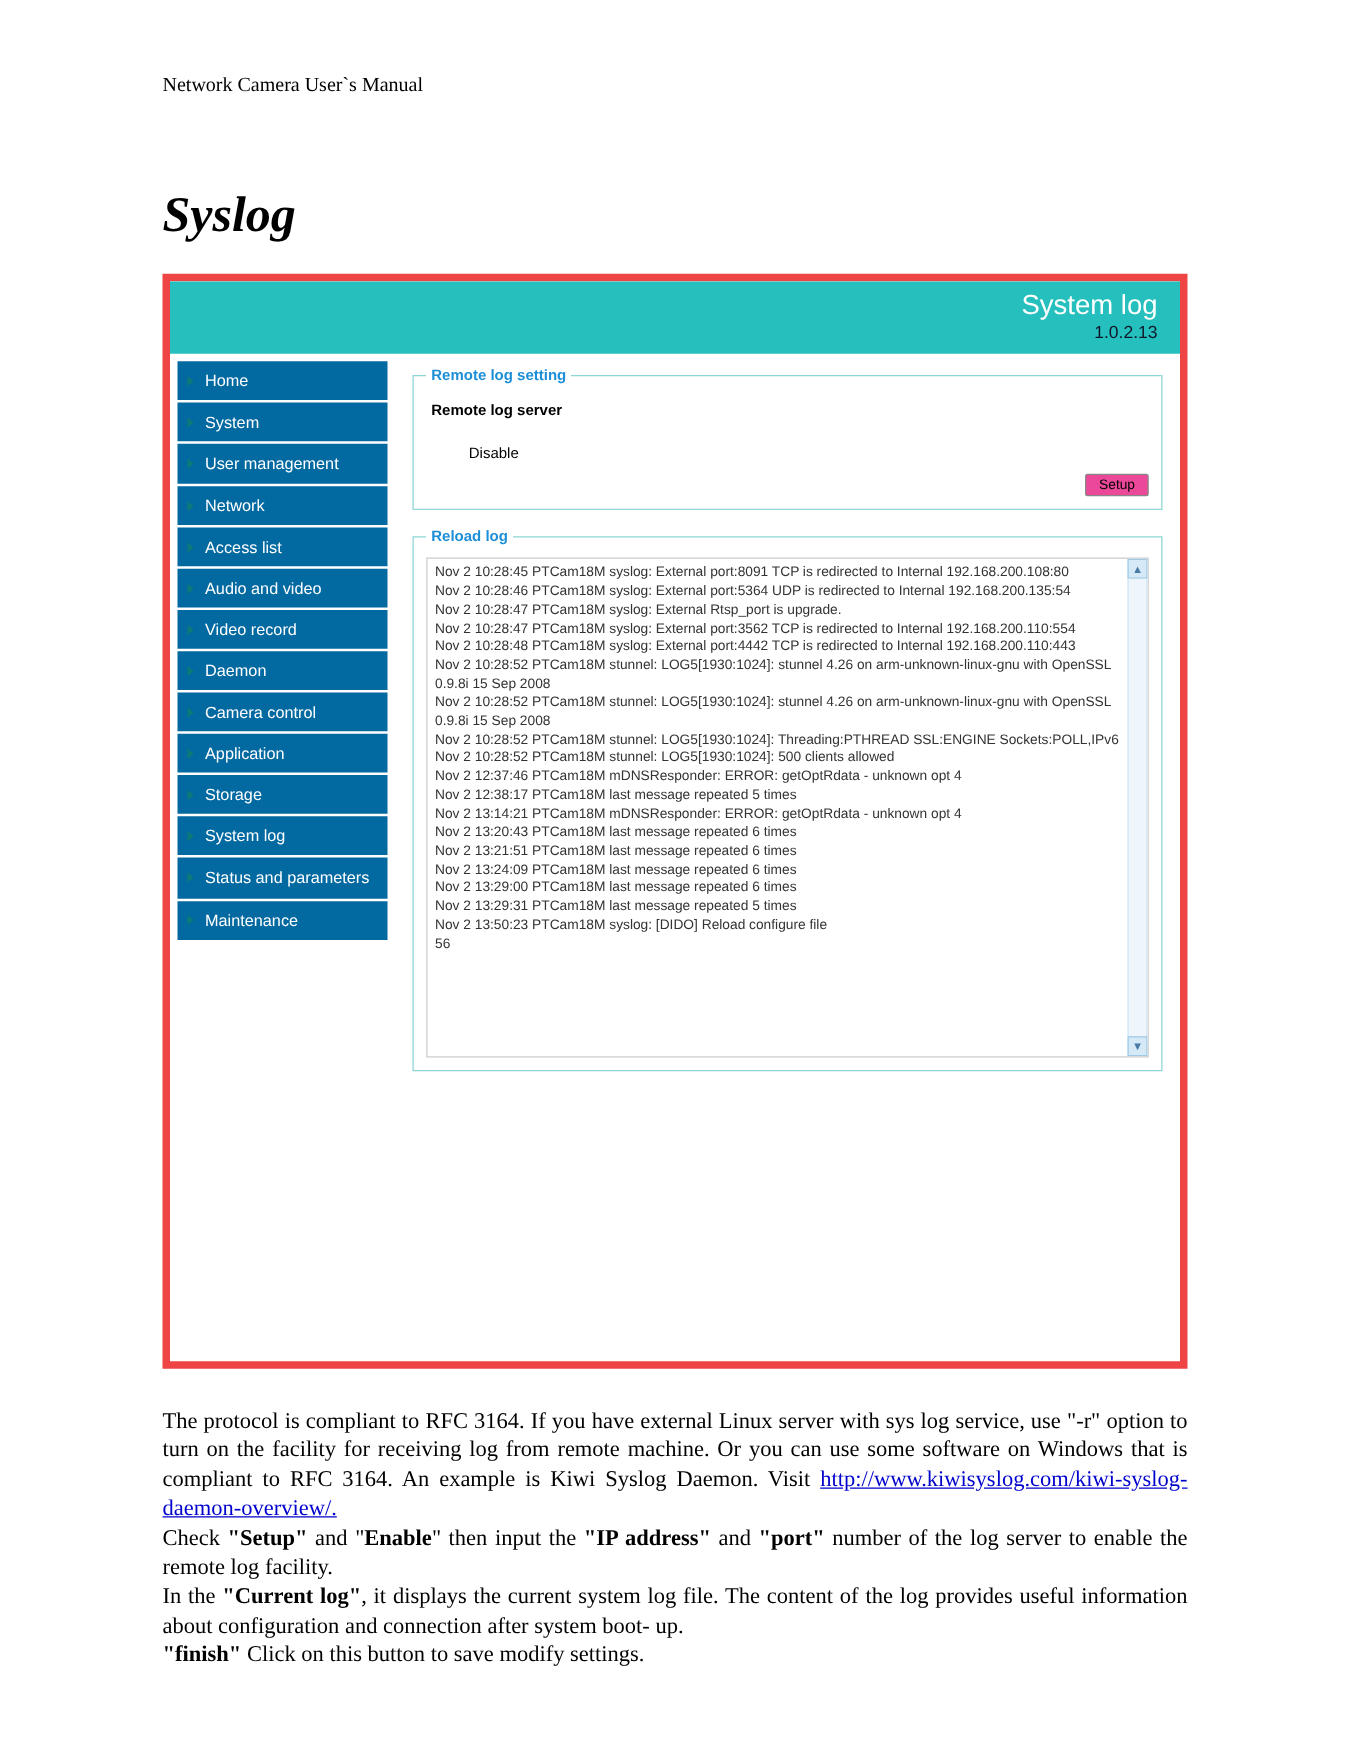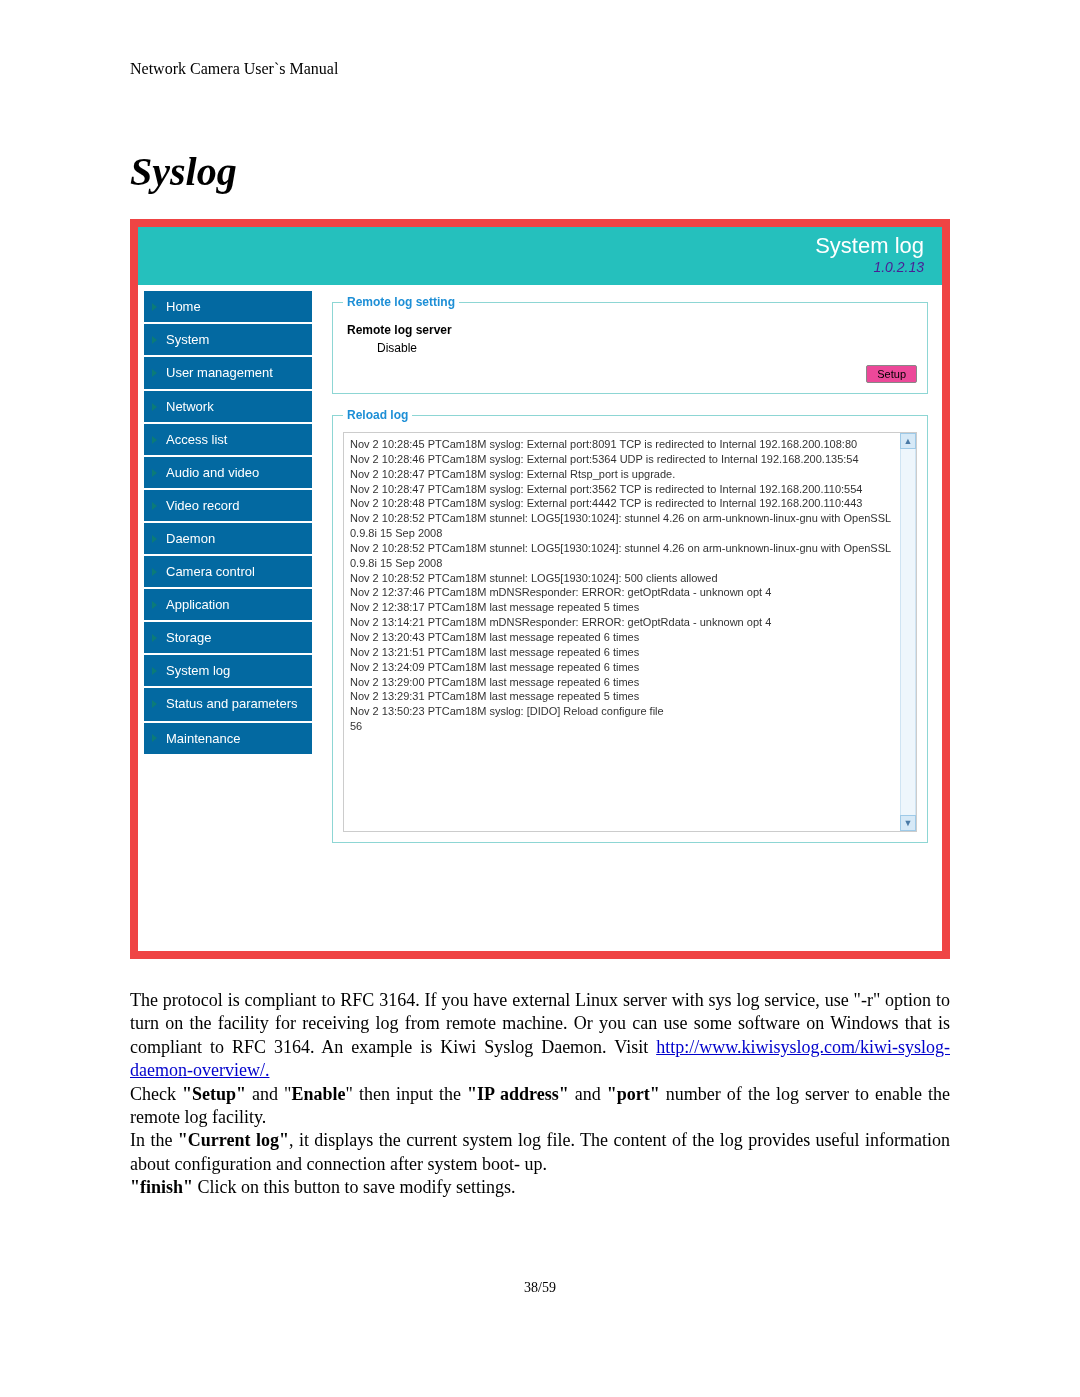--- a/index.html
+++ b/index.html
@@ -15,23 +15,23 @@
     font-size: 16px;
     margin-bottom: 70px;
   }
   h1.section-title {
     font-style: italic;
     font-weight: bold;
     font-size: 40px;
     margin-bottom: 24px;
   }
   .screenshot {
-    border: 8px solid #ef4444;
+    border: 6px solid #ef4444;
     width: 100%;
-    height: 740px;
+    height: 876px;
     background: #fff;
     position: relative;
     overflow: hidden;
     margin-bottom: 30px;
   }
   .ss-header {
     background: #25c0bd;
     height: 58px;
     position: relative;
   }
@@ -41,24 +41,23 @@
     top: 6px;
     color: #fff;
     font-family: Arial, sans-serif;
     font-size: 22px;
     text-align: right;
   }
   .ss-header .ver {
     position: absolute;
     right: 18px;
     top: 32px;
-    color: #4c1d95;
+    color: #0f172a;
     font-family: Arial, sans-serif;
     font-size: 14px;
-    font-style: italic;
   }
   .ss-body { display: flex; height: calc(100% - 58px); }
   .ss-sidebar {
     width: 180px;
     padding: 6px 6px;
     font-family: Arial, sans-serif;
   }
   .nav-item {
     background: #0369a1;
     color: #fff;
@@ -95,21 +94,21 @@
     font-weight: bold;
     font-size: 12px;
     padding: 0 4px;
   }
   .field-row {
     font-size: 12px;
     color: #000;
     margin: 4px 0 4px 4px;
   }
   .field-row .lbl { font-weight: bold; }
-  .field-row .val { display: block; margin-left: 30px; margin-top: 4px; }
+  .field-row .val { display: block; margin-left: 30px; margin-top: 20px; }
   .setup-btn {
     float: right;
     font-size: 11px;
     font-family: Arial, sans-serif;
     padding: 2px 10px;
     background: #ec4899;
     border: 1px solid #888;
     border-radius: 2px;
     margin-top: 6px;
     cursor: pointer;
@@ -211,20 +210,21 @@
           <div class="scroll-up">▲</div>
           <div class="scroll-track"></div>
           <div class="scroll-down">▼</div>
         <div class="log-line">Nov 2 10:28:45 PTCam18M syslog: External port:8091 TCP is redirected to Internal 192.168.200.108:80</div>
             <div class="log-line">Nov 2 10:28:46 PTCam18M syslog: External port:5364 UDP is redirected to Internal 192.168.200.135:54</div>
             <div class="log-line">Nov 2 10:28:47 PTCam18M syslog: External Rtsp_port is upgrade.</div>
             <div class="log-line">Nov 2 10:28:47 PTCam18M syslog: External port:3562 TCP is redirected to Internal 192.168.200.110:554</div>
             <div class="log-line">Nov 2 10:28:48 PTCam18M syslog: External port:4442 TCP is redirected to Internal 192.168.200.110:443</div>
             <div class="log-line">Nov 2 10:28:52 PTCam18M stunnel: LOG5[1930:1024]: stunnel 4.26 on arm-unknown-linux-gnu with OpenSSL 0.9.8i 15 Sep 2008</div>
             <div class="log-line">Nov 2 10:28:52 PTCam18M stunnel: LOG5[1930:1024]: stunnel 4.26 on arm-unknown-linux-gnu with OpenSSL 0.9.8i 15 Sep 2008</div>
+            <div class="log-line">Nov 2 10:28:52 PTCam18M stunnel: LOG5[1930:1024]: Threading:PTHREAD SSL:ENGINE Sockets:POLL,IPv6</div>
             <div class="log-line">Nov 2 10:28:52 PTCam18M stunnel: LOG5[1930:1024]: 500 clients allowed</div>
             <div class="log-line">Nov 2 12:37:46 PTCam18M mDNSResponder: ERROR: getOptRdata - unknown opt 4</div>
             <div class="log-line">Nov 2 12:38:17 PTCam18M last message repeated 5 times</div>
             <div class="log-line">Nov 2 13:14:21 PTCam18M mDNSResponder: ERROR: getOptRdata - unknown opt 4</div>
             <div class="log-line">Nov 2 13:20:43 PTCam18M last message repeated 6 times</div>
             <div class="log-line">Nov 2 13:21:51 PTCam18M last message repeated 6 times</div>
             <div class="log-line">Nov 2 13:24:09 PTCam18M last message repeated 6 times</div>
             <div class="log-line">Nov 2 13:29:00 PTCam18M last message repeated 6 times</div>
             <div class="log-line">Nov 2 13:29:31 PTCam18M last message repeated 5 times</div>
             <div class="log-line">Nov 2 13:50:23 PTCam18M syslog: [DIDO] Reload configure file</div>

